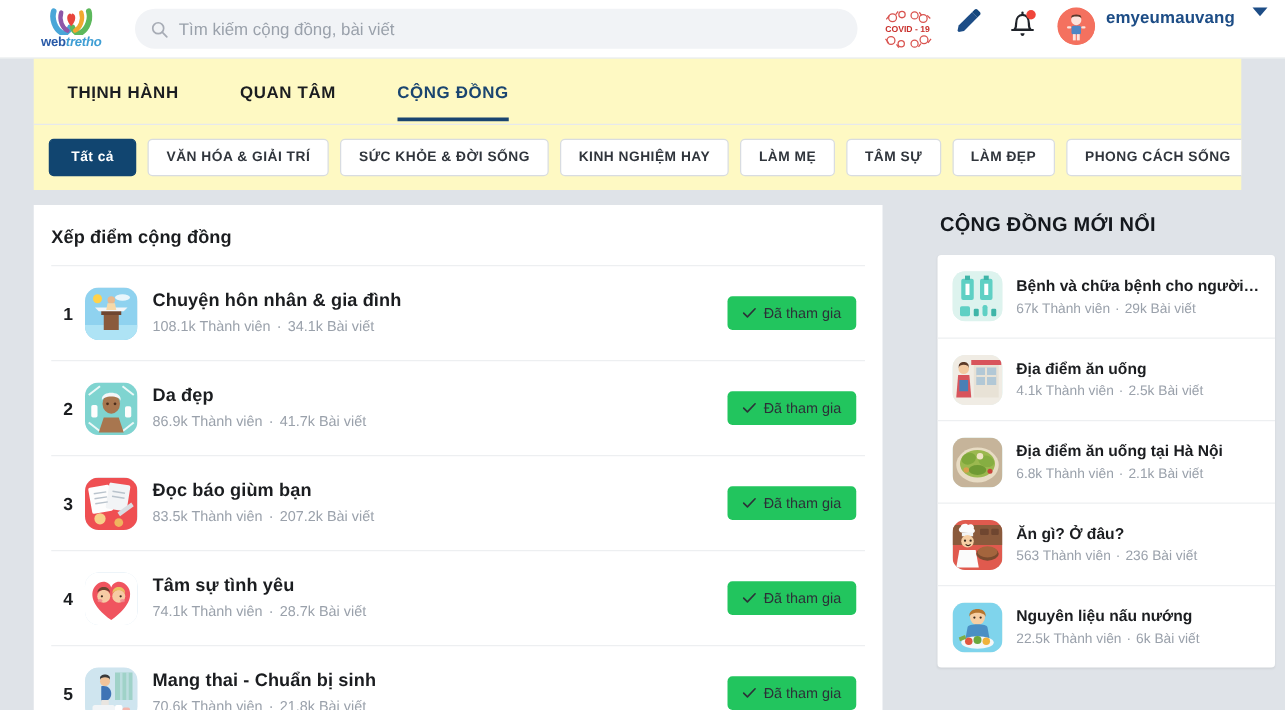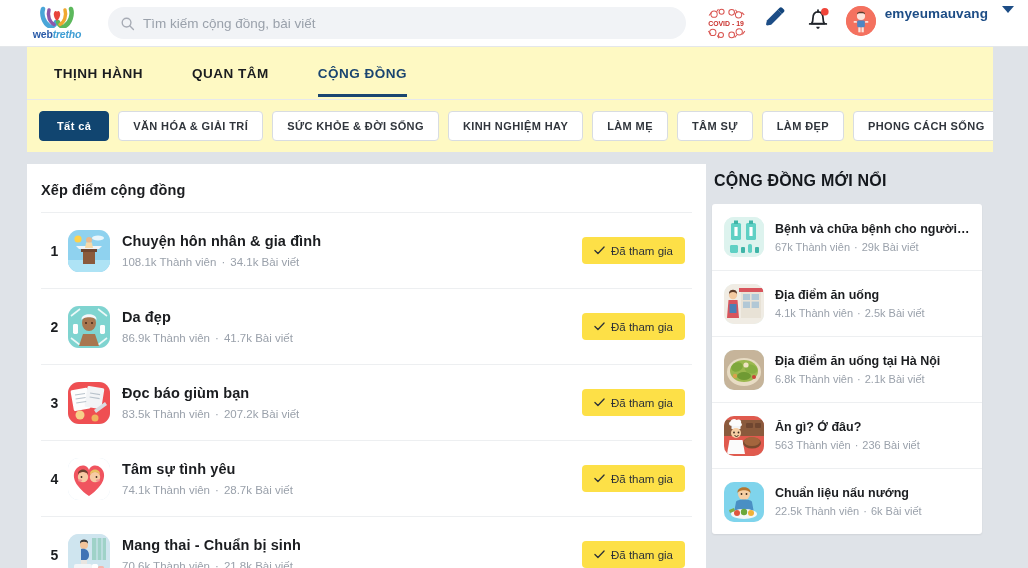--- a/index.html
+++ b/index.html
@@ -151,31 +151,31 @@
     font-size: 14.5px; font-weight: bold; color: #1b1d20;
     margin-bottom: 7px; letter-spacing: .1px;
     white-space: nowrap; overflow: hidden; text-overflow: ellipsis;
   }
   .rank-stats {
     font-size: 11.5px; color: #9aa1ab; white-space: nowrap;
   }
   .rank-stats .dot { padding: 0 5px; }
   .joined-btn {
     flex: 0 0 auto; height: 27px;
-    background: #fde047; border: none; border-radius: 4px;
+    background: #22c55e; border: none; border-radius: 4px;
     font-family: "Liberation Sans", sans-serif;
     font-size: 11.5px; color: #2c3138;
     display: flex; align-items: center; gap: 6px;
     padding: 0 12px; cursor: pointer; margin-right: 7px;
   }
   .check-ic { width: 11px; height: 11px; flex: 0 0 11px; }
 
   
   .right-col {
-    position: absolute; top: 164px; left: 676px;
+    position: absolute; top: 164px; left: 714px;
     width: 306px;
     padding-left: 36px;
   }
   .right-title {
     font-size: 16px; font-weight: bold; color: #14181d;
     letter-spacing: .2px; padding: 8px 0 14px 2px;
   }
   .right-card {
     background: #ffffff; border-radius: 3px;
     box-shadow: 0 1px 2px rgba(0,0,0,.07);
@@ -583,21 +583,21 @@
           <circle cx="17.5" cy="12" r=".9" fill="#3a2a1e"></circle>
             <circle cx="22.5" cy="12" r=".9" fill="#3a2a1e"></circle>
           <ellipse cx="20" cy="32" rx="13" ry="5" fill="#f5f7f8"></ellipse>
           <circle cx="13" cy="31" r="3" fill="#e0563f"></circle>
           <circle cx="20" cy="30" r="3.2" fill="#6aa83c"></circle>
           <circle cx="27" cy="31" r="3" fill="#f0b23a"></circle>
           <path d="M5 28 L10 26 L11 29 L6 31 Z" fill="#7fae45"></path>
         </svg>
       </div>
       <div class="emerge-meta">
-        <div class="emerge-name">Chuẩn liệu nấu nướng</div>
+        <div class="emerge-name">Nguyên liệu nấu nướng</div>
         <div class="emerge-stats">
           <span>22.5k Thành viên</span><span class="dot">·</span><span>6k Bài viết</span>
         </div>
       </div>
     </div>
 
   </div>
 </div>
 
 <div class="scroll-strip"></div>

